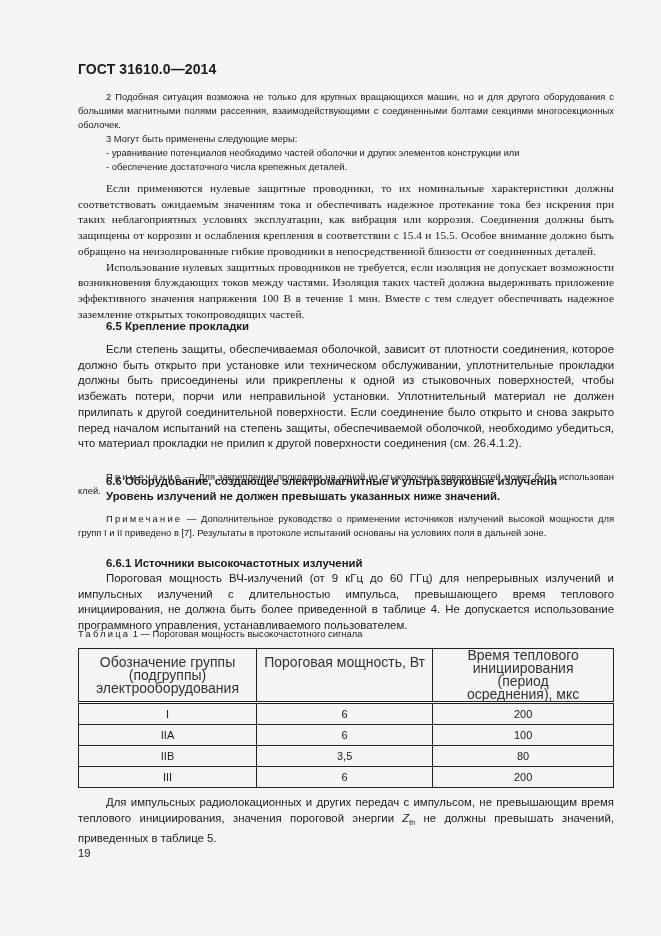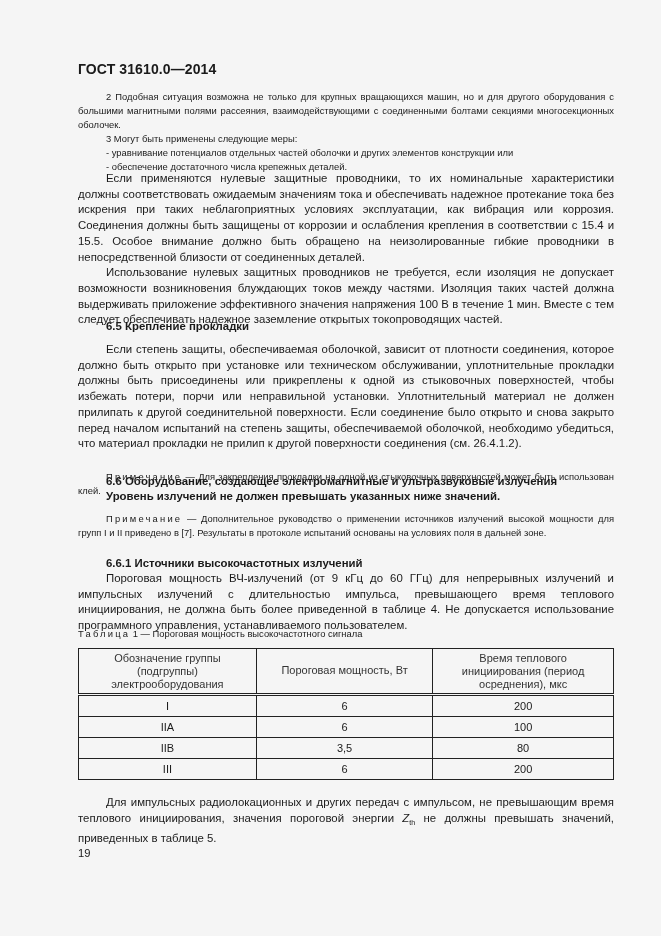--- a/index.html
+++ b/index.html
@@ -13,41 +13,41 @@
   .p { font-size: 11.4px; line-height: 15.7px; text-align: justify; margin: 0; }
   .p.ind { text-indent: 28px; }
   .small { font-size: 9.4px; line-height: 14px; text-align: justify; margin: 0; }
   .small.ind { text-indent: 28px; }
   .dash { font-size: 9.4px; line-height: 14px; padding-left: 28px; margin: 0; }
   .h { font-weight: bold; font-size: 11.4px; line-height: 15px; padding-left: 28px; margin: 0; }
   .spaced { letter-spacing: 2.2px; }
   .cap { font-size: 9.4px; line-height: 12px; }
   table { border-collapse: collapse; width: 536px; font-size: 11px; }
   td, th { border: 1px solid #222; text-align: center; padding: 0; }
-  th { font-weight: normal; font-size: 11px; line-height: 13px; height: 29px; color: #333; margin-left: 25px; }
+  th { font-weight: normal; font-size: 14px; line-height: 13px; height: 29px; color: #333; margin-left: 25px; }
   thead tr { border-bottom: 3px double #222; }
   td { height: 20px; }
   sub { font-size: 7px; }
   .pgnum { position: absolute; top: 847px; left: 0; font-size: 11.2px; }
 </style>
 </head>
 <body>
 
 <div class="page">
 
   <div class="hdr">ГОСТ 31610.0—2014</div>
 
   <div class="block" style="top:90px;">
     <p class="small ind">2  Подобная ситуация возможна не только для крупных вращающихся машин, но и для другого оборудования с большими магнитными полями рассеяния, взаимодействующими с соединенными болтами секциями многосекционных оболочек.</p>
     <p class="small ind">3  Могут быть применены следующие меры:</p>
-    <p class="dash">-  уравнивание потенциалов отдельных частей оболочки и других элементов конструкции или</p>
+    <p class="dash">-  уравнивание потенциалов необходимо частей оболочки и других элементов конструкции или</p>
     <p class="dash">-  обеспечение достаточного числа крепежных деталей.</p>
   </div>
 
-  <div class="block" style="top:171px;">
+  <div class="block" style="top:181px;font-family:Liberation Serif, serif;">
     <p class="p ind">Если применяются нулевые защитные проводники, то их номинальные характеристики должны соответствовать ожидаемым значениям тока и обеспечивать надежное протекание тока без искрения при таких неблагоприятных условиях эксплуатации, как вибрация или коррозия. Соединения должны быть защищены от коррозии и ослабления крепления в соответствии с 15.4 и 15.5. Особое внимание должно быть обращено на неизолированные гибкие проводники в непосредственной близости от соединенных деталей.</p>
     <p class="p ind">Использование нулевых защитных проводников не требуется, если изоляция не допускает возможности возникновения блуждающих токов между частями. Изоляция таких частей должна выдерживать приложение эффективного значения напряжения 100 В в течение 1 мин. Вместе с тем следует обеспечивать надежное заземление открытых токопроводящих частей.</p>
   </div>
 
   <div class="block" style="top:319px;">
     <p class="h">6.5  Крепление прокладки</p>
     <p class="p ind" style="margin-top:8px;">Если степень защиты, обеспечиваемая оболочкой, зависит от плотности соединения, которое должно быть открыто при установке или техническом обслуживании, уплотнительные прокладки должны быть присоединены или прикреплены к одной из стыковочных поверхностей, чтобы избежать потери, порчи или неправильной установки. Уплотнительный материал не должен прилипать к другой соединительной поверхности. Если соединение было открыто и снова закрыто перед началом испытаний на степень защиты, обеспечиваемой оболочкой, необходимо убедиться, что материал прокладки не прилип к другой поверхности соединения (см. 26.4.1.2).</p>
     <p class="small ind" style="margin-top:18px;"><span class="spaced">Примечание</span><span> —  Для закрепления прокладки на одной из стыковочных поверхностей может быть использован клей.</span></p>
   </div>
 
@@ -67,21 +67,21 @@
   <div class="block" style="top:648px;">
     <table>
       <colgroup>
           <col style="width:178px">
           <col style="width:177px">
           <col style="width:181px">
         </colgroup>
       <thead>
         <tr>
           <th style="padding:0 16px;">Обозначение группы (подгруппы) электрооборудования</th>
-          <th style="vertical-align:top;padding-top:15px;">Пороговая мощность, Вт</th>
+          <th style="vertical-align:top;padding-top:7px;">Пороговая мощность, Вт</th>
           <th style="padding:0 20px;">Время теплового инициирования (период осреднения), мкс</th>
         </tr>
       </thead>
       <tbody>
         <tr>
           <td>I</td>
           <td>6</td>
           <td>200</td>
         </tr>
         <tr>

